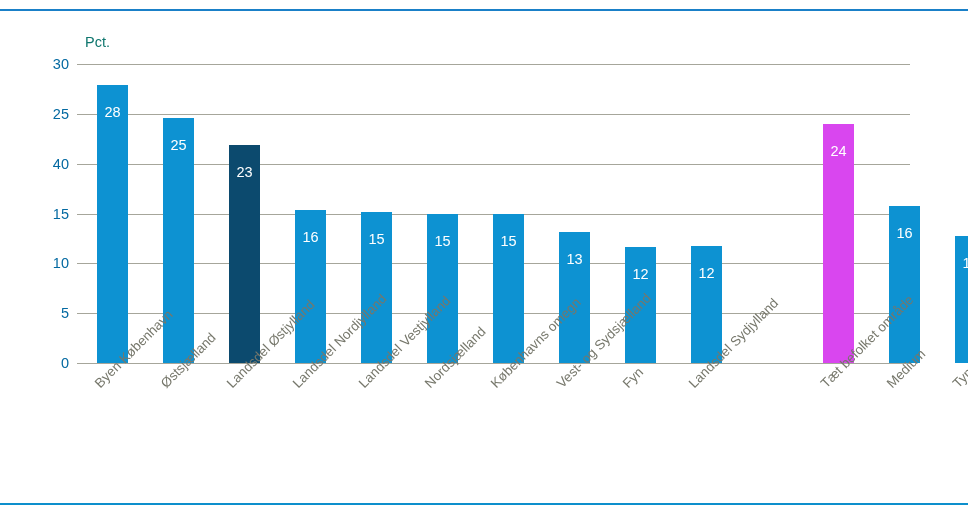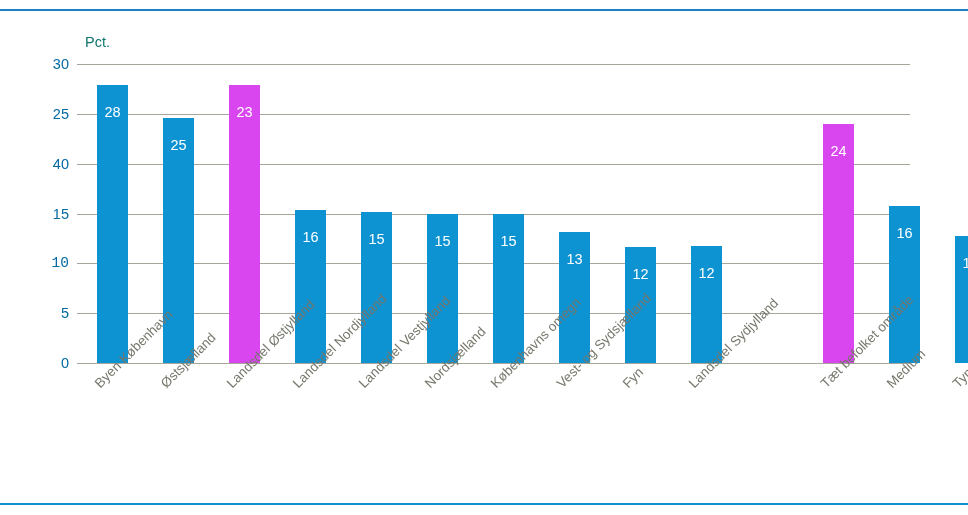--- a/index.html
+++ b/index.html
@@ -116,40 +116,40 @@
   <div class="rule top"></div>
   <div class="rule bottom"></div>
 
   <div id="pct-label">Pct.</div>
 
   <div id="yticks">
       <div class="ytick" style="top: -7px;">30</div>
       <div class="ytick" style="top: 42.8333px;">25</div>
       <div class="ytick" style="top: 92.6667px;">40</div>
       <div class="ytick" style="top: 142.5px;">15</div>
-      <div class="ytick" style="top: 192.333px; font-family: Liberation Mono, monospace;">10</div>
+      <div class="ytick" style="top: 192.333px;">10</div>
       <div class="ytick" style="top: 242.167px;">5</div>
       <div class="ytick" style="top: 292px;">0</div>
     </div>
 
   <div id="plot">
       <div class="gridline" style="top: 0px;"></div>
       <div class="gridline" style="top: 49.8333px;"></div>
       <div class="gridline" style="top: 99.6667px;"></div>
       <div class="gridline" style="top: 149.5px;"></div>
       <div class="gridline" style="top: 199.333px;"></div>
       <div class="gridline" style="top: 249.167px;"></div>
       <div class="gridline axis" style="top: 299px;"></div>
       <div class="bar" style="left: 20px; width: 31px; height: 278.07px; background: rgb(13, 146, 210);">
         <div class="bar-value">28</div>
       </div>
       <div class="bar" style="left: 86px; width: 31px; height: 245.18px; background: rgb(13, 146, 210);">
         <div class="bar-value">25</div>
       </div>
-      <div class="bar" style="left: 152px; width: 31px; height: 278px; background: #d946ef;">
+      <div class="bar" style="left: 152px; width: 31px; height: 218px; background: #0c4a6e;">
         <div class="bar-value">23</div>
       </div>
       <div class="bar" style="left: 218px; width: 31px; height: 153.487px; background: rgb(13, 146, 210);">
         <div class="bar-value">16</div>
       </div>
       <div class="bar" style="left: 284px; width: 31px; height: 151.493px; background: rgb(13, 146, 210);">
         <div class="bar-value">15</div>
       </div>
       <div class="bar" style="left: 350px; width: 31px; height: 149.5px; background: rgb(13, 146, 210);">
         <div class="bar-value">15</div>

